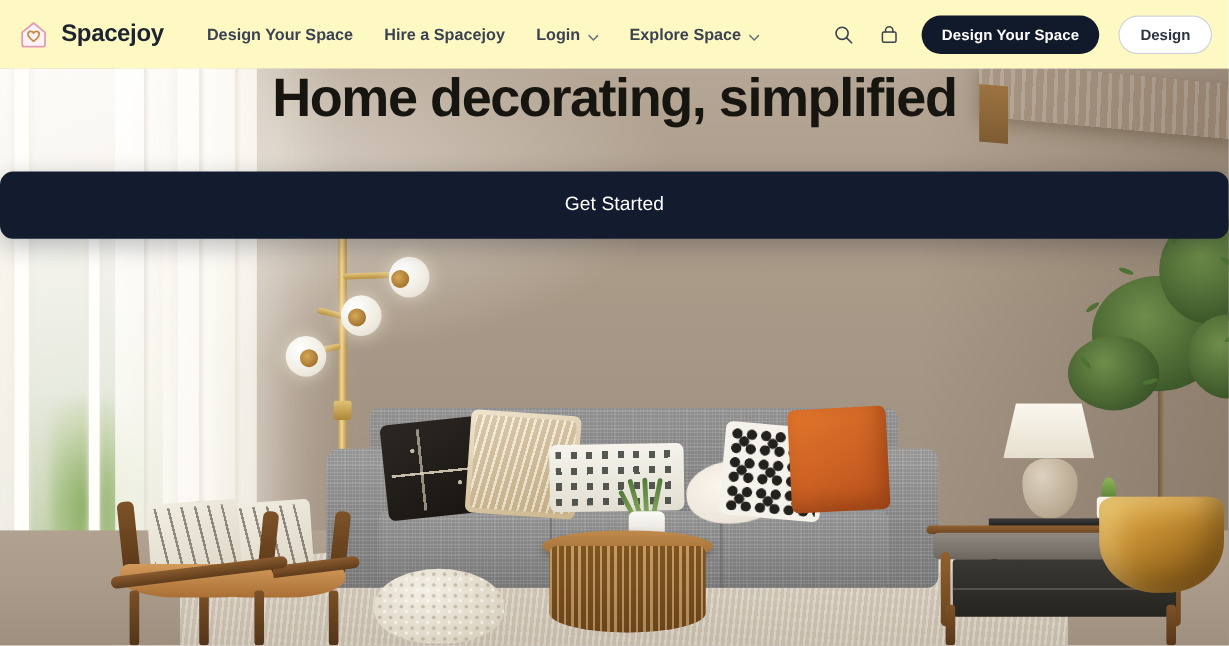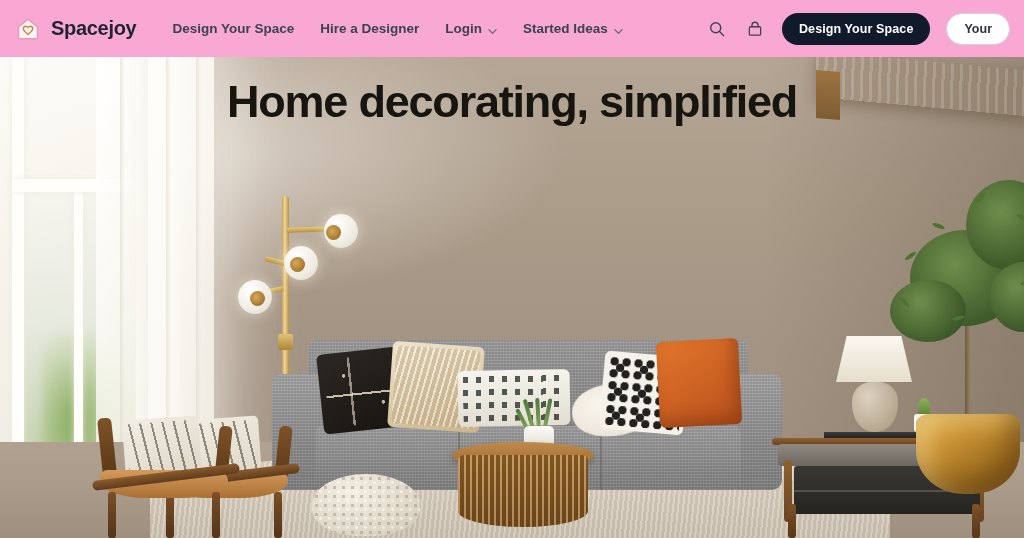--- a/index.html
+++ b/index.html
@@ -6,21 +6,21 @@
   html, body {
     width:1024px; height:538px; overflow:hidden;
     font-family:"Liberation Sans", sans-serif;
     background:#ffffff;
   }
   .page { position:relative; width:1024px; height:538px; }
 
   
   .header {
     position:absolute; top:0; left:0; width:1024px; height:57px;
-    background:#f9a8d4; display:flex; align-items:center;
+    background:#fef9c3; display:flex; align-items:center;
     padding:0 14px 0 14px; z-index:50;
   }
   .brand { display:flex; align-items:center; gap:9px; flex:0 0 auto; }
   .logo-mark { width:28px; height:28px; position:relative; }
   .brand-name {
     font-size:20px; font-weight:700; color:#1d2430; letter-spacing:-0.3px;
   }
 
   .nav { display:flex; align-items:center; gap:26px; margin-left:36px; }
   .nav-item {
@@ -407,21 +407,21 @@
   }
   .tc-leaf {
     position:absolute; width:13px; height:4px; border-radius:50%;
     background:#4e7233;
   }
 
   
   .hero-copy {
     position:absolute; top:0; left:0; width:100%; height:100%;
     display:flex; flex-direction:column; 
-    padding-top:20px; z-index:20; pointer-events:none;
+    z-index:20; pointer-events:none;
   }
   .hero-copy > * { pointer-events:auto; }
   .hero-title {
     font-size:45px; font-weight:700; color:#17150f; letter-spacing:-1.2px;
     line-height:1.1; text-align:center;
   }
   .hero-sub {
     margin-top:14px; font-size:18px; font-weight:500; color:#1c1a14;
     letter-spacing:-0.2px; text-align:center;
   }
@@ -447,32 +447,32 @@
         </svg>
       </span>
       <span class="brand-name">Spacejoy</span>
     </div>
 
     <nav class="nav">
       <div class="nav-item">
         <span>Design Your Space</span>
       </div>
       <div class="nav-item">
-        <span>Hire a Designer</span>
+        <span>Hire a Spacejoy</span>
       </div>
       <div class="nav-item">
         <span>Login</span>
         <span class="chev">
           <svg width="9" height="9" viewBox="0 0 10 10">
               <path d="M1 3 L5 7 L9 3" fill="none" stroke="#6b7280" stroke-width="1.4" stroke-linecap="round"></path>
             </svg>
         </span>
       </div>
       <div class="nav-item">
-        <span>Started Ideas</span>
+        <span>Explore Space</span>
         <span class="chev">
           <svg width="9" height="9" viewBox="0 0 10 10">
               <path d="M1 3 L5 7 L9 3" fill="none" stroke="#6b7280" stroke-width="1.4" stroke-linecap="round"></path>
             </svg>
         </span>
       </div>
     </nav>
 
     <div class="header-right">
       <span class="icon-btn">
@@ -481,21 +481,21 @@
           <path d="M12.8 12.8 L17.4 17.4" stroke="#3b4252" stroke-width="1.5" stroke-linecap="round"></path>
         </svg>
       </span>
       <span class="icon-btn">
         <svg width="18" height="18" viewBox="0 0 20 20">
           <path d="M6.6 7.5 V5.9 A3.4 3.4 0 0 1 13.4 5.9 V7.5" fill="none" stroke="#3b4252" stroke-width="1.4" stroke-linecap="round"></path>
           <rect x="3.7" y="7.5" width="12.6" height="9.4" rx="1.4" fill="none" stroke="#3b4252" stroke-width="1.4"></rect>
         </svg>
       </span>
       <button class="btn-primary">Design Your Space</button>
-      <button class="btn-outline">Your</button>
+      <button class="btn-outline">Design</button>
     </div>
   </div>
 
   <div class="hero">
 
     <div class="scene">
       <div class="wall"></div>
       <div class="wall-shadow-r"></div>
 
       <div class="beam"></div>
@@ -619,16 +619,17 @@
         <div class="tc-leaf" style="left:146px; top:66px; transform:rotate(32deg);"></div>
         <div class="tc-leaf" style="left:150px; top:130px; transform:rotate(-22deg);"></div>
         <div class="tc-leaf" style="left:28px; top:150px; transform:rotate(48deg);"></div>
         <div class="tc-leaf" style="left:82px; top:166px; transform:rotate(-14deg);"></div>
       </div>
       <div class="planter"></div>
     </div>
 
     <div class="hero-copy">
       <h1 class="hero-title">Home decorating, simplified</h1>
+      <button class="cta">Get Started</button>
     </div>
   </div>
 
 </div>
 
 </body></html>

